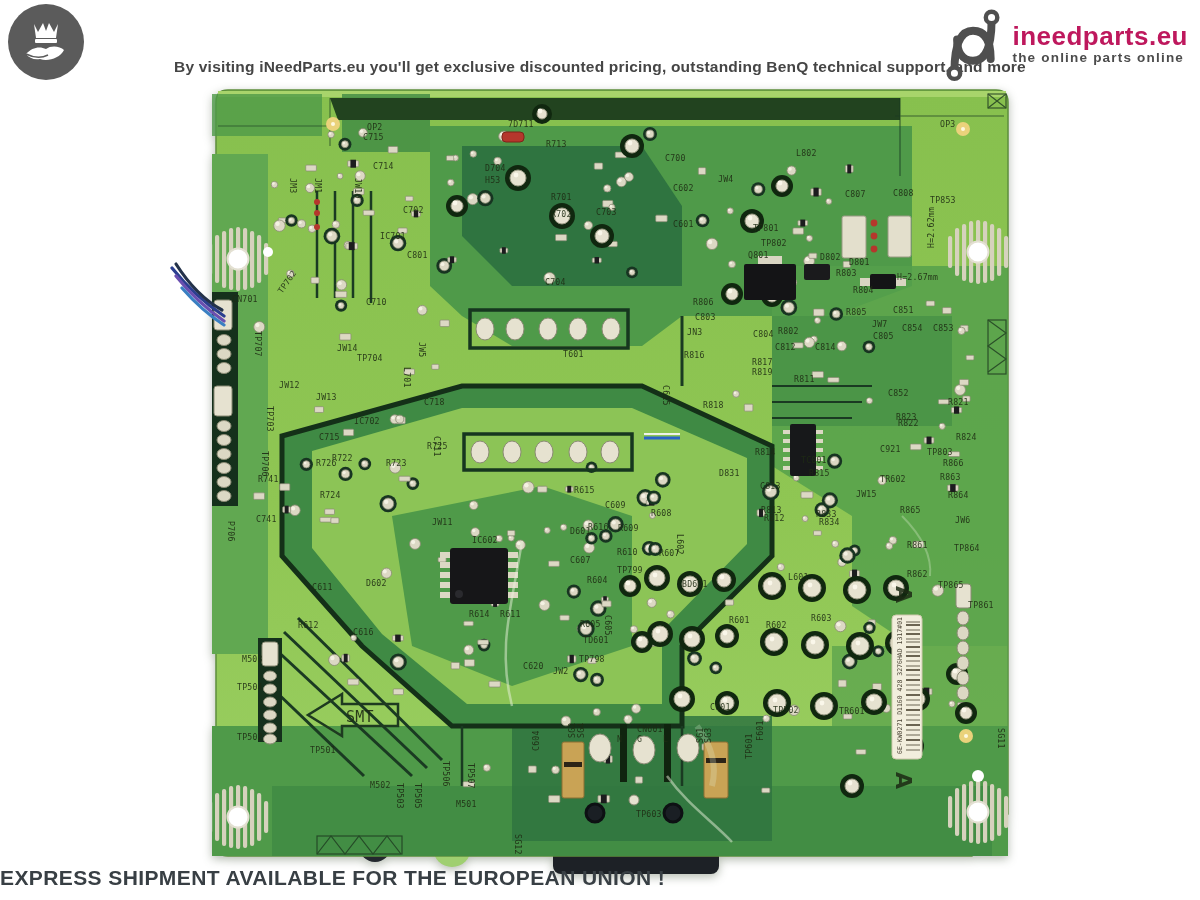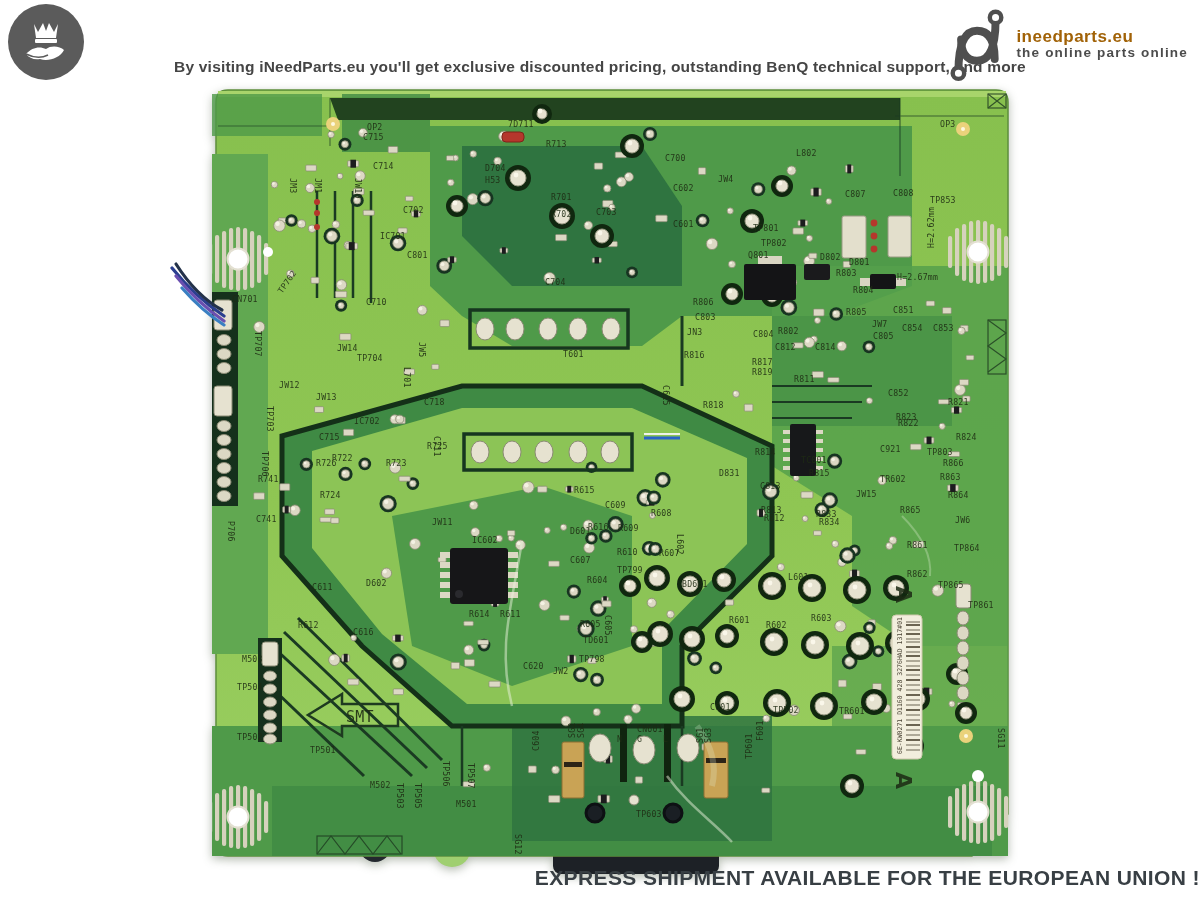--- a/index.html
+++ b/index.html
@@ -7,24 +7,24 @@
         font-family:"Liberation Sans",sans-serif;}
   
   .badge{position:absolute;left:8px;top:4px;width:76px;height:76px;border-radius:50%;
          background:#5b5b5b;display:flex;align-items:center;justify-content:center;}
   
   .tagline{position:absolute;left:0;top:58px;width:1200px;text-align:center;
            font-weight:bold;font-size:15.5px;color:#454545;letter-spacing:.2px;}
   
   .brand{position:absolute;right:12px;top:6px;display:flex;align-items:center;gap:6px;}
   .brand-texts{display:flex;flex-direction:column;line-height:1.05;}
-  .brand-name{font-weight:bold;font-size:17px;color:#a16207;letter-spacing:.5px;}
+  .brand-name{font-weight:bold;font-size:26px;color:#be185d;letter-spacing:.5px;}
   .brand-sub{font-weight:bold;font-size:13.5px;color:#4c4c4c;letter-spacing:1.2px;}
   
-  .footer{position:absolute;left:0;top:866px;width:1200px;text-align:right;
+  .footer{position:absolute;left:0;top:866px;width:1200px;text-align:left;
           font-weight:bold;font-size:21px;color:#383f44;letter-spacing:.4px;}
   
   .board-wrap{position:absolute;left:212px;top:86px;width:800px;height:790px;}
   .board-wrap svg.main{filter:drop-shadow(0 3px 5px rgba(40,60,30,.35));}
   .wires{position:absolute;left:-46px;top:172px;}
   .sk{font:8.2px "DejaVu Sans Mono",monospace;fill:#1e2b13;opacity:.9;letter-spacing:.2px;}
   .skA{font:bold 22px "DejaVu Sans",sans-serif;fill:#1c2a14;opacity:.85;}
   .stk{font:6.5px "DejaVu Sans Mono",monospace;fill:#4a4435;}
 </style>
 </head>

